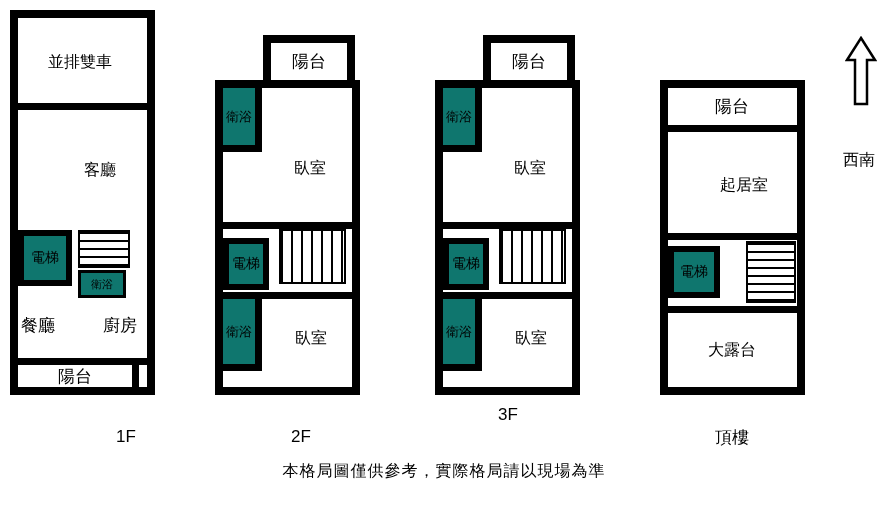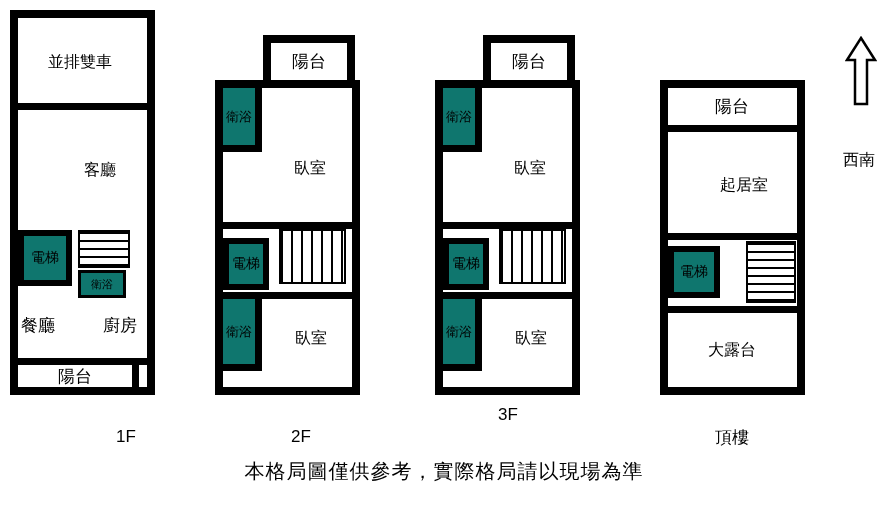--- a/index.html
+++ b/index.html
@@ -12,21 +12,21 @@
   .wh{position:absolute;height:7px;background:#000;}
   .wv{position:absolute;width:7px;background:#000;}
   .sub{position:absolute;box-sizing:border-box;background:#0f766e;display:flex;
        align-items:center;justify-content:center;font-size:14px;white-space:nowrap;}
   .stairs-v{position:absolute;box-sizing:border-box;border:2px solid #000;
        background:repeating-linear-gradient(90deg,#000 0 2px,#fff 2px 10px);}
   .stairs-h{position:absolute;box-sizing:border-box;border:2px solid #000;
        background:repeating-linear-gradient(180deg,#000 0 2px,#fff 2px 8px);}
   .floor-label{position:absolute;transform:translate(-50%,-50%);font-size:17px;}
   .compass{position:absolute;}
-  .disclaimer{font-size:20px;letter-spacing:1px;}
+  .disclaimer{font-size:16px;letter-spacing:1px;}
 </style>
 </head>
 <body>
 
 <div class="page">
 
   <div class="plan" style="left:10px;top:10px;width:145px;height:385px;font-family:Liberation Mono, monospace;">
     <div class="label" style="left:62px;top:44px;">並排雙車</div>
     <div class="wh" style="left:0;top:85px;width:129px;"></div>
     <div class="label" style="left:62px;top:152px;margin-left:20px;">客廳</div>

